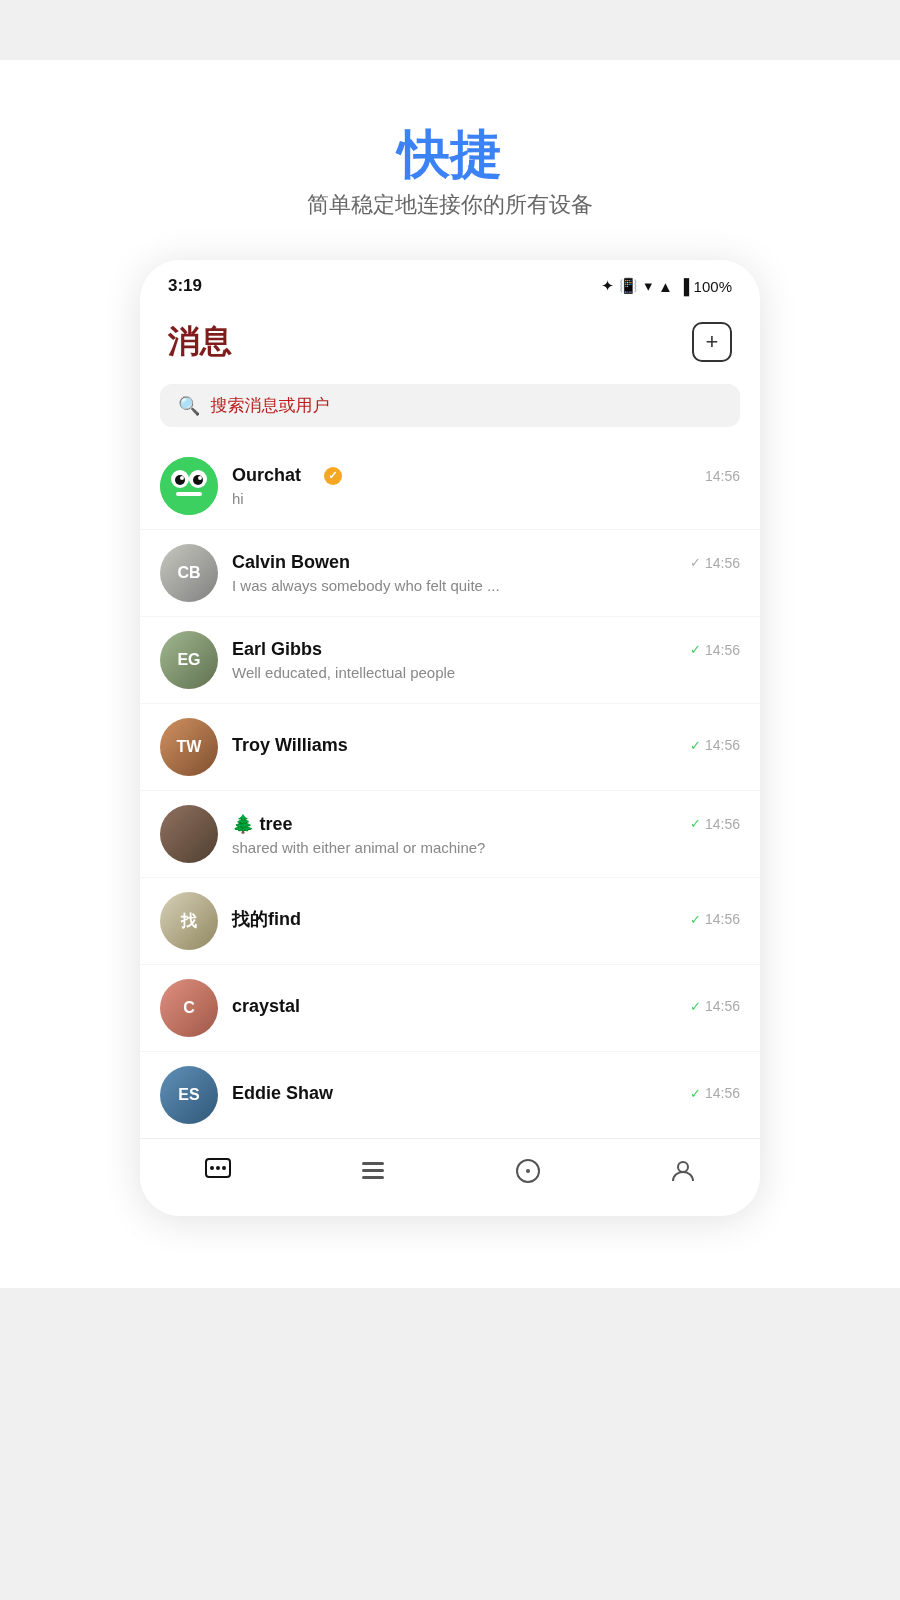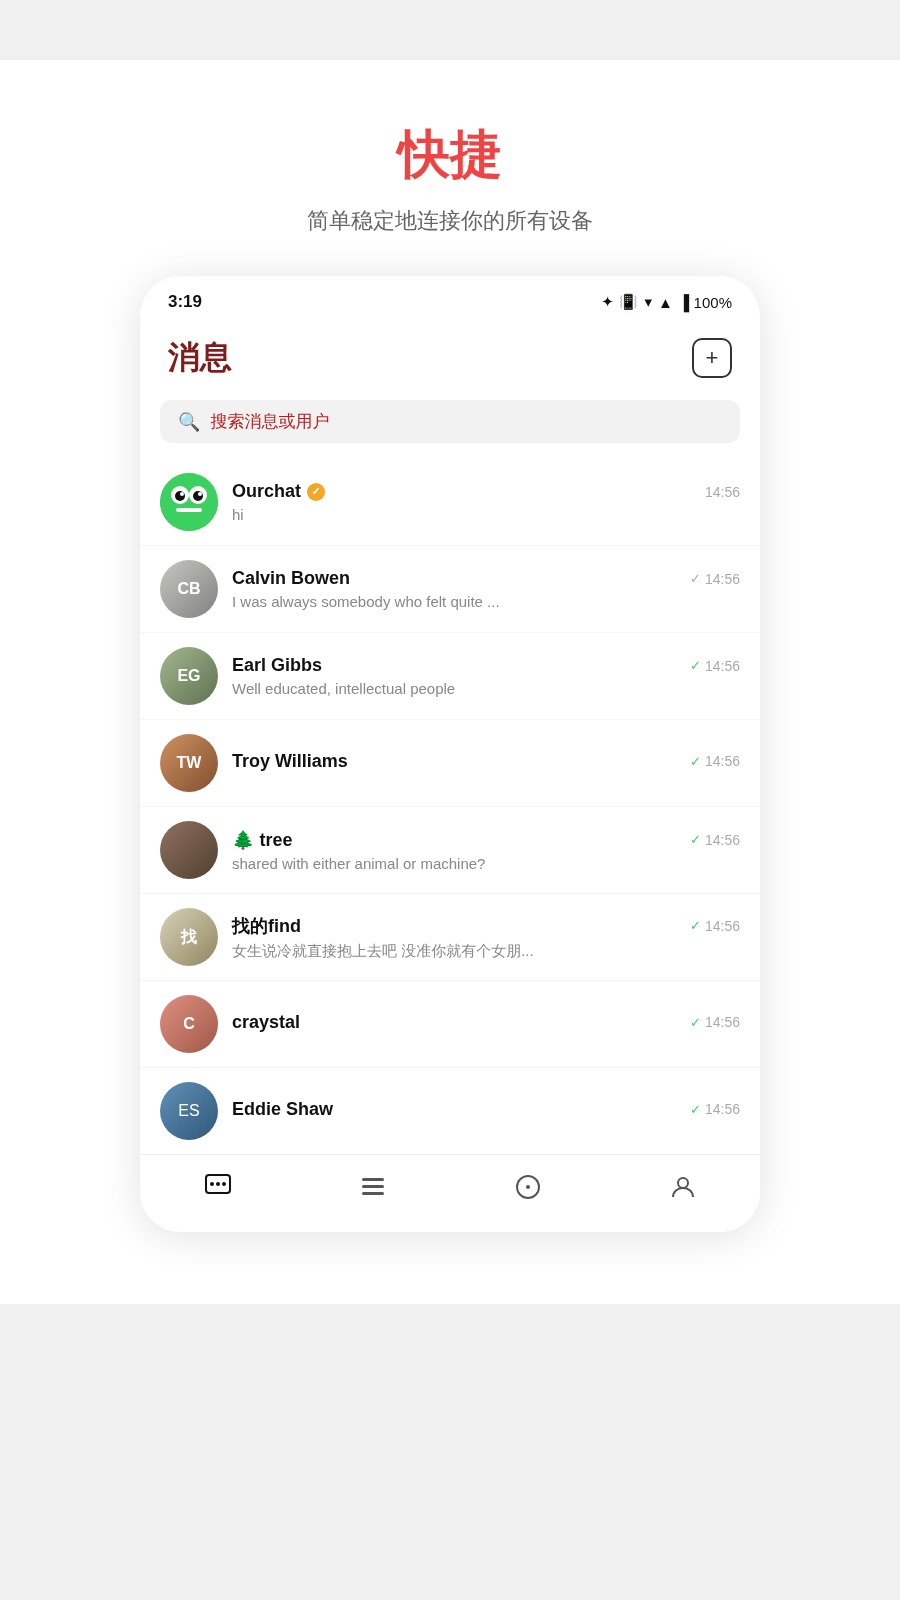--- a/index.html
+++ b/index.html
@@ -20,22 +20,21 @@
       background: #fff;
     }
     .page-header {
       text-align: center;
       padding: 60px 0 40px;
       width: 100%;
     }
     .page-title {
       font-size: 52px;
       font-weight: 800;
-      color: #ef4444;
-      margin-bottom: 16px;
+      color: #3b82f6;
     }
     .page-subtitle {
       font-size: 22px;
       color: #666;
     }
     .phone-frame {
       width: 620px;
       background: #fff;
       border-radius: 40px;
       box-shadow: 0 4px 40px rgba(0,0,0,0.12);
@@ -137,21 +136,21 @@
       justify-content: space-between;
       align-items: center;
       margin-bottom: 4px;
     }
     .chat-name {
       font-size: 18px;
       font-weight: 600;
       color: #111;
       display: flex;
       align-items: center;
-      gap: 6px;
+      gap: 23px;
     }
     .verified-badge {
       width: 18px;
       height: 18px;
       background: #f5a623;
       border-radius: 50%;
       display: inline-flex;
       align-items: center;
       justify-content: center;
       font-size: 11px;
@@ -359,42 +358,41 @@
       <div class="chat-top">
         <div class="chat-name">
           <span>找的find</span>
 
         </div>
         <div class="chat-time">
           <span class="check-icon check-green">✓</span>
           <span>14:56</span>
         </div>
       </div>
-      <div class="chat-preview">女生说冷就直接抱上去吧 没准你就有个女朋...</div>
     </div>
   </div>
         <div class="chat-item">
     <div class="avatar-placeholder" style="background: linear-gradient(135deg, #e09080 0%, #a05848 100%); border-radius:50%; width:58px; height:58px; flex-shrink:0; display:flex; align-items:center; justify-content:center; font-size:16px; color:#fff; font-weight:bold;">
       C
     </div>
     <div class="chat-content">
       <div class="chat-top">
         <div class="chat-name">
           <span>craystal</span>
 
         </div>
         <div class="chat-time">
           <span class="check-icon check-green">✓</span>
           <span>14:56</span>
         </div>
       </div>
     </div>
   </div>
         <div class="chat-item">
-    <div class="avatar-placeholder" style="background: linear-gradient(135deg, #6090b8 0%, #305878 100%); border-radius:50%; width:58px; height:58px; flex-shrink:0; display:flex; align-items:center; justify-content:center; font-size:16px; color:#fff; font-weight:normal;">
+    <div class="avatar-placeholder" style="background: linear-gradient(135deg, #6090b8 0%, #305878 100%); border-radius:50%; width:58px; height:58px; flex-shrink:0; display:flex; align-items:center; justify-content:center; font-size:16px; color:#fff; font-weight:bold;">
       ES
     </div>
     <div class="chat-content">
       <div class="chat-top">
         <div class="chat-name">
           <span>Eddie Shaw</span>
 
         </div>
         <div class="chat-time">
           <span class="check-icon check-green">✓</span>

